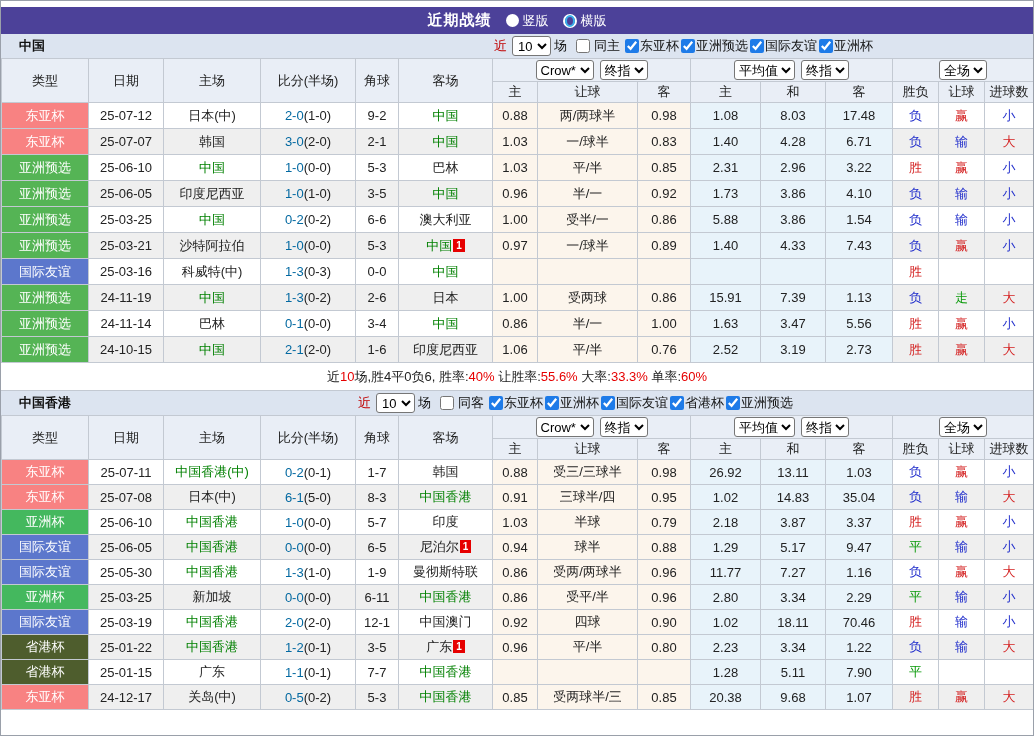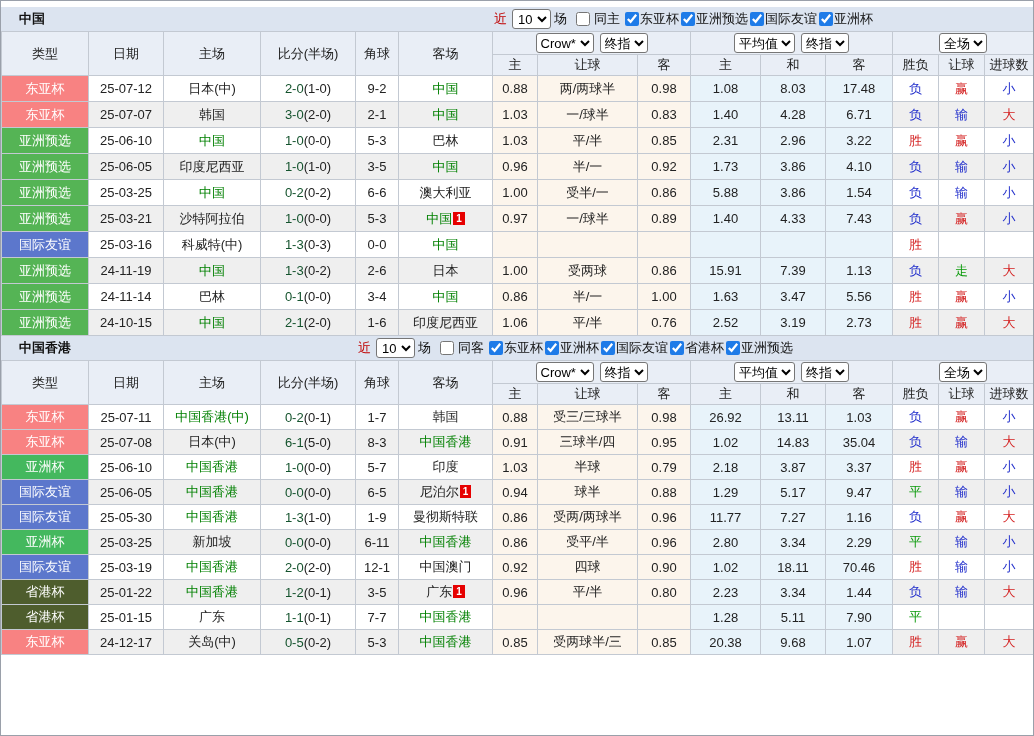--- a/index.html
+++ b/index.html
@@ -37,35 +37,48 @@
   .selwrap { display: flex; justify-content: center; gap: 6px; align-items: center; }
   .selwrap select { height: 20px; font-size: 13px; border: 1px solid #767676; border-radius: 3px; background: #fff; }
   table.t0 tbody tr { height: 26px; }
   table.t1 tbody tr { height: 25px; }
   tbody td { background: #fff; color: #222; }
   tbody tr.alt td { background: #efefef; }
   tbody td.type { color: #fff; }
   tbody td.bk { background: #fcf5ec !important; }
   tbody td.avg { background: #e8f3fa !important; }
   .self { color: #008000; }
-  .ft { color: #14532d; }
+  .ft { color: #0369a1; }
   .ht { color: #222; }
   .mark { display: inline-block; background: #e60000; color: #fff; font-size: 10px; font-weight: bold; line-height: 13px; padding: 0 3px; margin-left: 1px; vertical-align: 1px; }
 
   
   .summary { height: 28px; line-height: 28px; text-align: center; font-size: 13px; color: #222; background: #fff; border-bottom: 1px solid #c3c9d2; }
   .summary .red { color: #e60000; }
   .s2 .summary { height: 27px; line-height: 27px; border-bottom: none; }
 </style>
 </head>
 <body>
 
 <div class="frame">
   <div class="topspacer"></div>
 
+  <div class="titlebar">
+    <span class="title">近期战绩</span>
+    <div class="radio-group">
+      <label class="radio-opt">
+        <span class="rdot"></span>
+        <span>竖版</span>
+      </label>
+      <label class="radio-opt">
+        <span class="rring"></span>
+        <span>横版</span>
+      </label>
+    </div>
+  </div>
 
   <section class="block s1">
     <div class="filterbar">
       <span class="team-label">中国</span>
       <div class="filters">
         <span class="near">近</span>
         <select><option>10</option></select>
         <span>场</span>
         <input type="checkbox" style="">
         <span>同主</span>
@@ -313,20 +326,21 @@
             <td class="bk">0.76</td>
             <td class="avg">2.52</td>
             <td class="avg">3.19</td>
             <td class="avg">2.73</td>
             <td style="color: rgb(212, 34, 34);">胜</td>
             <td style="color: rgb(212, 34, 34);">赢</td>
             <td style="color: rgb(212, 34, 34);">大</td>
           </tr>
         </tbody>
     </table>
+    <div class="summary"><span>近</span><span class="red">10</span><span>场,胜4平0负6, 胜率:</span><span class="red">40%</span><span> 让胜率:</span><span class="red">55.6%</span><span> 大率:</span><span class="red">33.3%</span><span> 单率:</span><span class="red">60%</span></div>
   </section>
 
   <section class="block s2">
     <div class="filterbar">
       <span class="team-label">中国香港</span>
       <div class="filters">
         <span class="near">近</span>
         <select><option>10</option></select>
         <span>场</span>
         <input type="checkbox" style="">
@@ -538,21 +552,21 @@
             <td>25-01-22</td>
             <td><span class="self">中国香港</span></td>
             <td><span class="ft">1-2</span><span class="ht">(0-1)</span></td>
             <td>3-5</td>
             <td><span>广东</span><span class="mark">1</span></td>
             <td class="bk">0.96</td>
             <td class="bk">平/半</td>
             <td class="bk">0.80</td>
             <td class="avg">2.23</td>
             <td class="avg">3.34</td>
-            <td class="avg">1.44</td>
+            <td class="avg">1.22</td>
             <td style="color: rgb(35, 48, 204);">负</td>
             <td style="color: rgb(35, 48, 204);">输</td>
             <td style="color: rgb(212, 34, 34);">大</td>
           </tr>
           <tr>
             <td class="type" style="background: rgb(78, 93, 45);">省港杯</td>
             <td>25-01-15</td>
             <td><span>广东</span></td>
             <td><span class="ft">1-1</span><span class="ht">(0-1)</span></td>
             <td>7-7</td>

